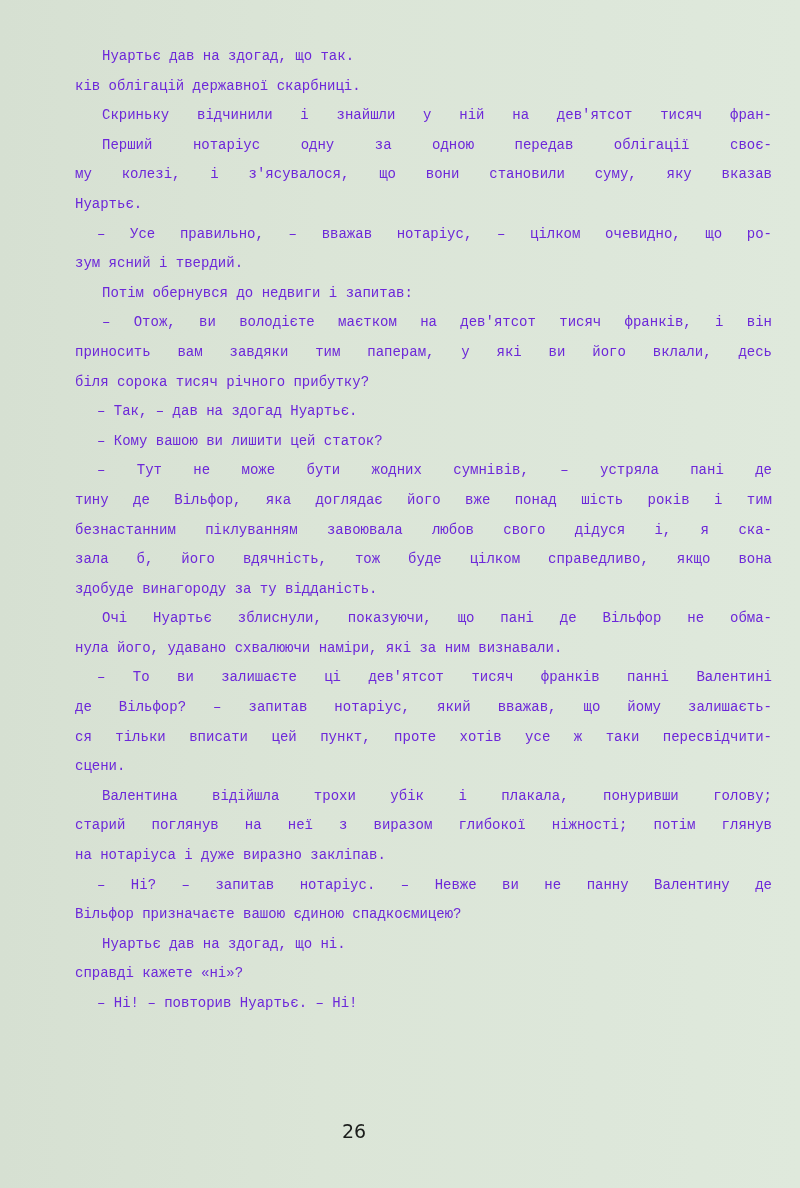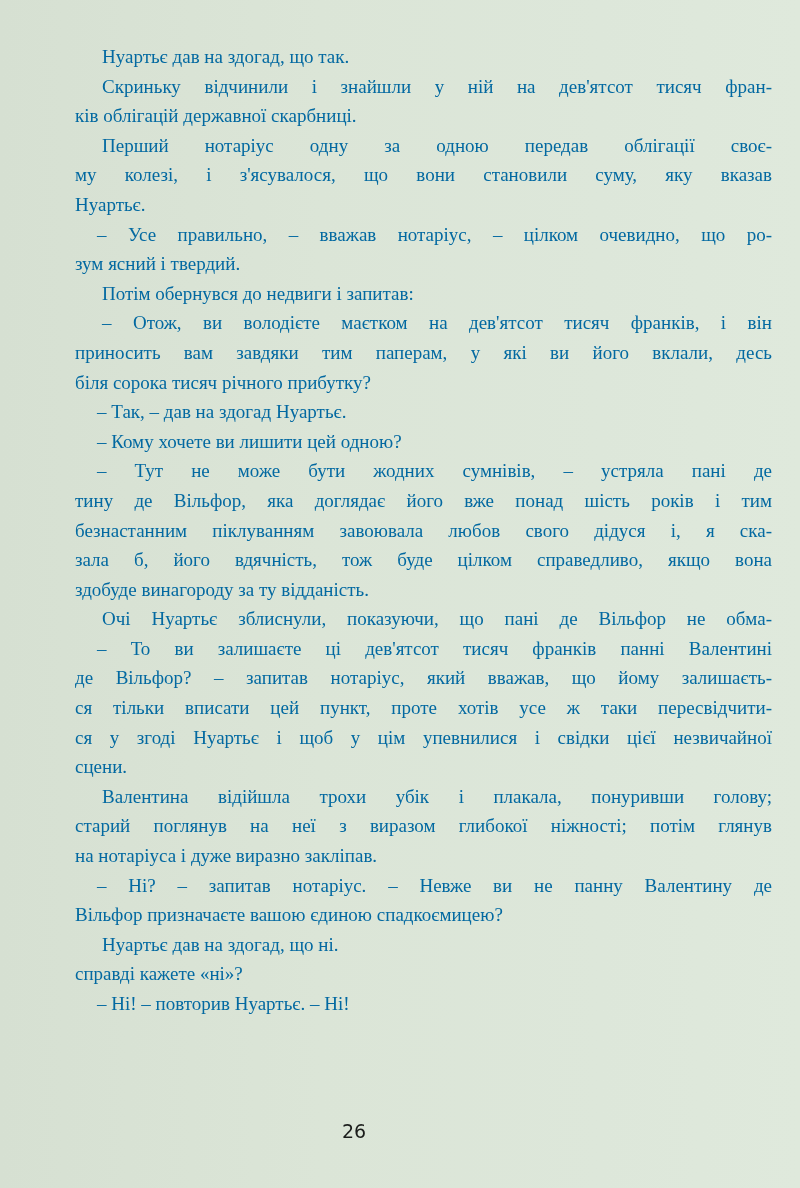--- a/index.html
+++ b/index.html
@@ -12,24 +12,24 @@
       background: #d9e3d5;
       background-image: linear-gradient(90deg, #d6e0d2 0%, #dbe5d7 40%, #dde7da 75%, #dfe9dc 100%);
       overflow: hidden;
       position: relative;
     }
     .page {
       position: absolute;
       left: 75px;
       top: 42px;
       width: 697px;
-      font-family: Liberation Serif, serif;
-      font-size: 19px;
+      font-family: Liberation Mono, monospace;
+      font-size: 14px;
       line-height: 29.6px;
-      color: #0369a1;
+      color: #6d28d9;
     }
     .line {
       display: block;
       white-space: nowrap;
       height: 29.6px;
     }
     .line.justify {
       text-align: justify;
       text-align-last: justify;
     }
@@ -48,43 +48,43 @@
       font-family: "DejaVu Sans", sans-serif;
       font-size: 19px;
       color: #1b1d1b;
     }
   </style>
 </head>
 <body>
 
 <div class="page" id="page-text">
     <span class="line indent">Нуартьє дав на здогад, що так.</span>
+    <span class="line">ків облігацій державної скарбниці.</span>
     <span class="line indent justify">Скриньку відчинили і знайшли у ній на дев'ятсот тисяч фран-</span>
-    <span class="line">ків облігацій державної скарбниці.</span>
     <span class="line indent justify">Перший нотаріус одну за одною передав облігації своє-</span>
     <span class="line justify">му колезі, і з'ясувалося, що вони становили суму, яку вказав</span>
     <span class="line">Нуартьє.</span>
     <span class="line indent-dash justify">– Усе правильно, – вважав нотаріус, – цілком очевидно, що ро-</span>
     <span class="line">зум ясний і твердий.</span>
     <span class="line indent">Потім обернувся до недвиги і запитав:</span>
     <span class="line indent justify">– Отож, ви володієте маєтком на дев'ятсот тисяч франків, і він</span>
     <span class="line justify">приносить вам завдяки тим паперам, у які ви його вклали, десь</span>
     <span class="line">біля сорока тисяч річного прибутку?</span>
     <span class="line indent-dash">– Так, – дав на здогад Нуартьє.</span>
-    <span class="line indent-dash">– Кому хочете ви лишити цей одною?</span>
+    <span class="line indent-dash">– Кому вашою ви лишити цей статок?</span>
     <span class="line indent-dash justify">– Тут не може бути жодних сумнівів, – устряла пані де</span>
     <span class="line justify">тину де Вільфор, яка доглядає його вже понад шість років і тим</span>
     <span class="line justify">безнастанним піклуванням завоювала любов свого дідуся і, я ска-</span>
     <span class="line justify">зала б, його вдячність, тож буде цілком справедливо, якщо вона</span>
     <span class="line">здобуде винагороду за ту відданість.</span>
     <span class="line indent justify">Очі Нуартьє зблиснули, показуючи, що пані де Вільфор не обма-</span>
+    <span class="line">нула його, удавано схвалюючи наміри, які за ним визнавали.</span>
     <span class="line indent-dash justify">– То ви залишаєте ці дев'ятсот тисяч франків панні Валентині</span>
     <span class="line justify">де Вільфор? – запитав нотаріус, який вважав, що йому залишаєть-</span>
     <span class="line justify">ся тільки вписати цей пункт, проте хотів усе ж таки пересвідчити-</span>
-    <span class="line justify">ся у згоді Нуартьє і щоб у цім упевнилися і свідки цієї незвичайної</span>
     <span class="line">сцени.</span>
     <span class="line indent justify">Валентина відійшла трохи убік і плакала, понуривши голову;</span>
     <span class="line justify">старий поглянув на неї з виразом глибокої ніжності; потім глянув</span>
     <span class="line">на нотаріуса і дуже виразно закліпав.</span>
     <span class="line indent-dash justify">– Ні? – запитав нотаріус. – Невже ви не панну Валентину де</span>
     <span class="line">Вільфор призначаєте вашою єдиною спадкоємицею?</span>
     <span class="line indent">Нуартьє дав на здогад, що ні.</span>
     <span class="line">справді кажете «ні»?</span>
     <span class="line indent-dash">– Ні! – повторив Нуартьє. – Ні!</span>
   </div>

